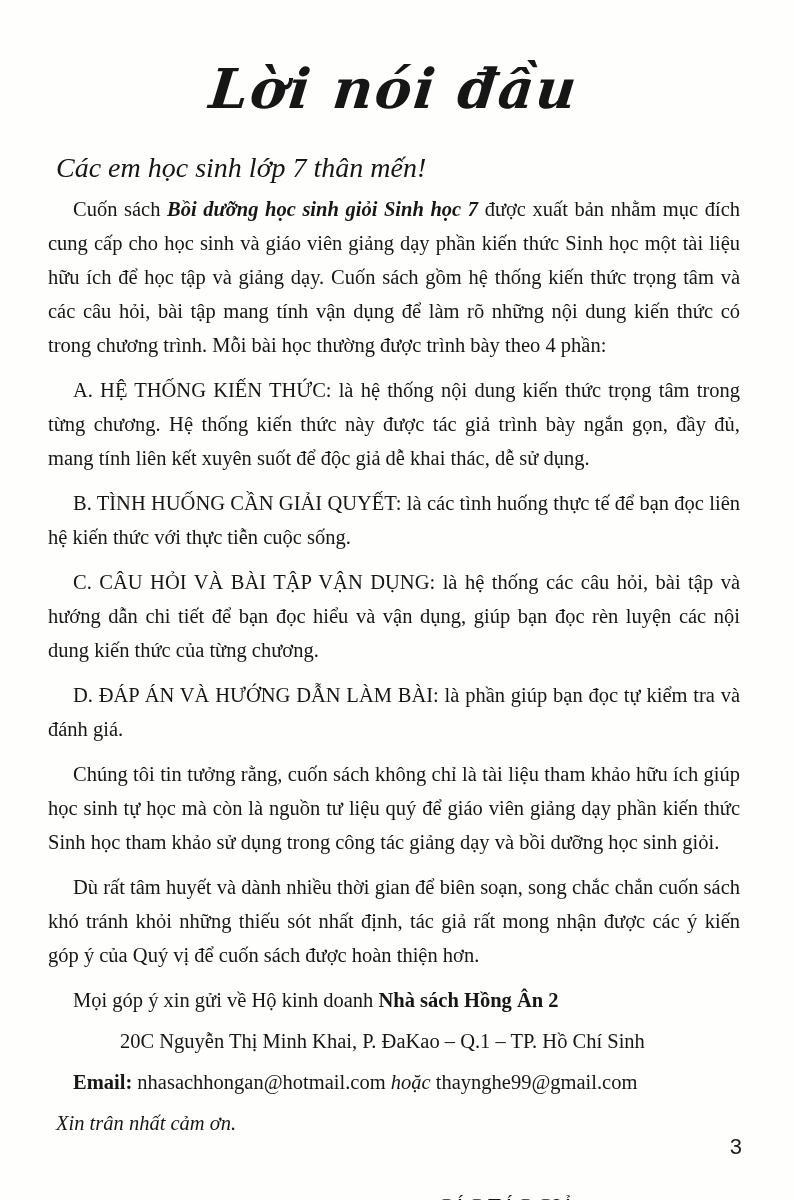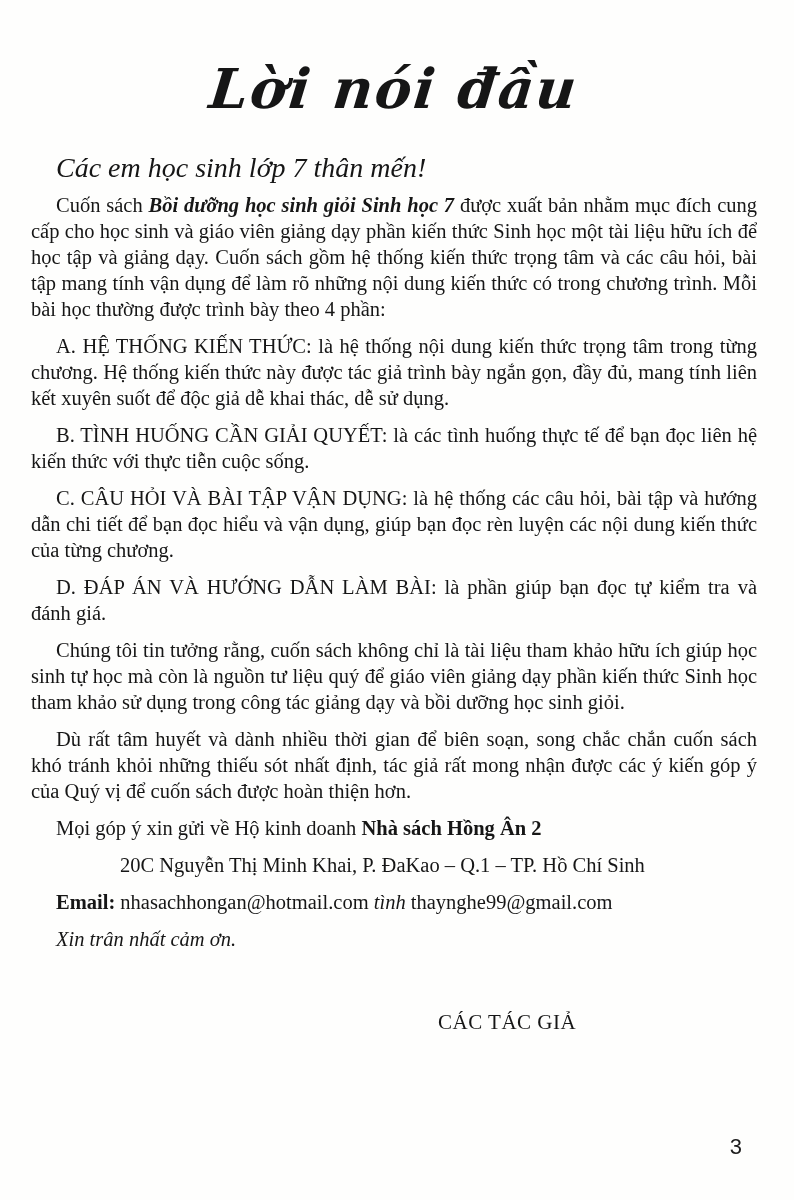--- a/index.html
+++ b/index.html
@@ -28,24 +28,24 @@
   }
   .greeting {
     margin-top: 34px;
     padding-left: 25px;
     font-style: italic;
     font-size: 28px;
     line-height: 26px;
   }
   p.body {
     font-size: 20.5px;
-    line-height: 26px;
+    line-height: 34px;
     text-align: justify;
     text-indent: 25px;
-    margin: 11px 0;
+    margin: 11px 17px;
   }
   .book-title { font-weight: bold; font-style: italic; }
   .store-name { font-weight: bold; }
   .email-label { font-weight: bold; }
   .conj { font-style: italic; }
   .addr {
     font-size: 20.5px;
     line-height: 26px;
     margin: 11px 0;
     padding-left: 89px;
@@ -94,21 +94,21 @@
     <p class="body"><span>D. ĐÁP ÁN VÀ HƯỚNG DẪN LÀM BÀI:</span><span> là phần giúp bạn đọc tự kiểm tra và đánh giá.</span></p>
 
     <p class="body">Chúng tôi tin tưởng rằng, cuốn sách không chỉ là tài liệu tham khảo hữu ích giúp học sinh tự học mà còn là nguồn tư liệu quý để giáo viên giảng dạy phần kiến thức Sinh học tham khảo sử dụng trong công tác giảng dạy và bồi dưỡng học sinh giỏi.</p>
 
     <p class="body">Dù rất tâm huyết và dành nhiều thời gian để biên soạn, song chắc chắn cuốn sách khó tránh khỏi những thiếu sót nhất định, tác giả rất mong nhận được các ý kiến góp ý của Quý vị để cuốn sách được hoàn thiện hơn.</p>
 
     <p class="body"><span>Mọi góp ý xin gửi về Hộ kinh doanh </span><span class="store-name">Nhà sách Hồng Ân 2</span></p>
 
     <div class="addr">20C Nguyễn Thị Minh Khai, P. ĐaKao – Q.1 – TP. Hồ Chí Sinh</div>
 
-    <p class="body"><span class="email-label">Email:</span><span> nhasachhongan@hotmail.com </span><span class="conj">tình</span><span> thaynghe99@gmail.com</span></p>
+    <p class="body"><span class="email-label">Email:</span><span> nhasachhongan@hotmail.com </span><span class="conj">hoặc</span><span> thaynghe99@gmail.com</span></p>
 
     <div class="thanks">Xin trân nhất cảm ơn.</div>
 
     <div class="signature">CÁC TÁC GIẢ</div>
 
   </div>
 
   <div class="page-num">3</div>
 </div>
 

